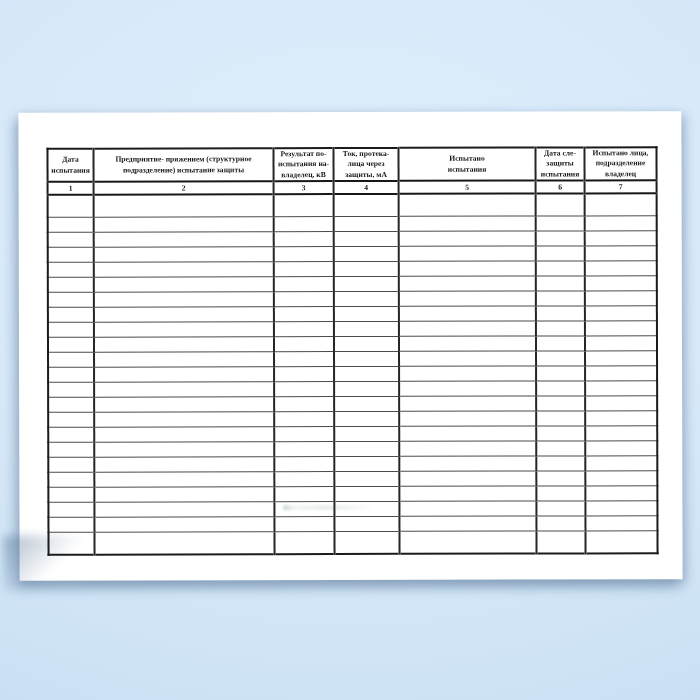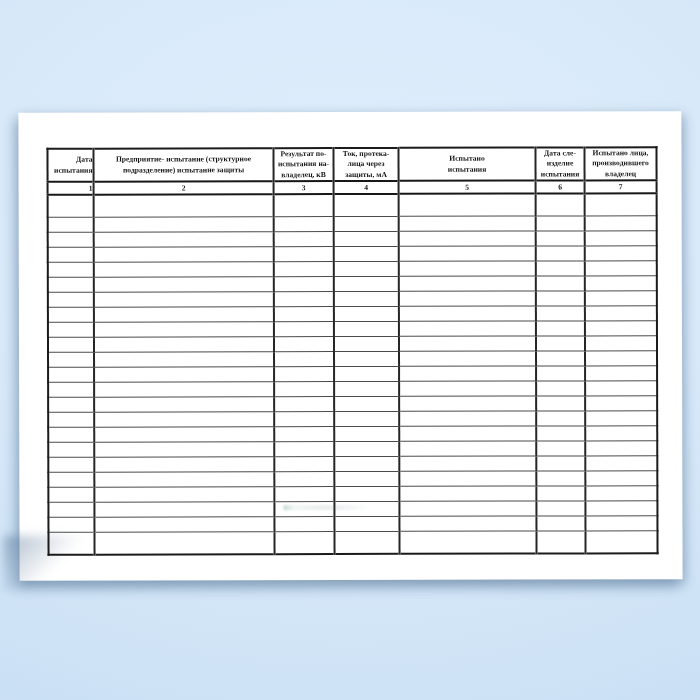--- a/index.html
+++ b/index.html
@@ -59,21 +59,20 @@
     border-top: 1px solid #4b4b4b;
     padding: 0;
     margin: 0;
     text-align: center;
     vertical-align: middle;
     overflow: hidden;
   }
   .form-table th:first-child,
   .form-table td:first-child {
     border-left: none;
-    text-align: right;
   }
   .form-table thead tr.header-row th {
     border-top: none;
     height: 31px;
     font-size: 7.6px;
     line-height: 1.35;
     font-weight: bold;
   }
   .form-table thead tr.header-row th div {
     white-space: nowrap;
@@ -126,45 +125,45 @@
         <col style="width:49px">
         <col style="width:72px">
       </colgroup>
       <thead>
         <tr class="header-row" id="header-row">
             <th>
               <div>Дата</div>
               <div>испытания</div>
             </th>
             <th>
-              <div>Предприятие- испытание (структурное</div>
+              <div>Предприятие- пряжением (структурное</div>
               <div>подразделение) испытание защиты</div>
             </th>
             <th>
               <div>Результат по-</div>
               <div>испытания на-</div>
               <div>владелец, кВ</div>
             </th>
             <th>
               <div>Ток, протека-</div>
               <div>лица через</div>
               <div>защиты, мА</div>
             </th>
             <th>
               <div>Испытано</div>
               <div>испытания</div>
             </th>
             <th>
               <div>Дата сле-</div>
-              <div>изделие</div>
+              <div>защиты</div>
               <div>испытания</div>
             </th>
             <th>
               <div>Испытано лица,</div>
-              <div>производившего</div>
+              <div>подразделение</div>
               <div>владелец</div>
             </th>
           </tr>
         <tr class="number-row" id="number-row">
             <td>1</td>
             <td>2</td>
             <td>3</td>
             <td>4</td>
             <td>5</td>
             <td>6</td>

